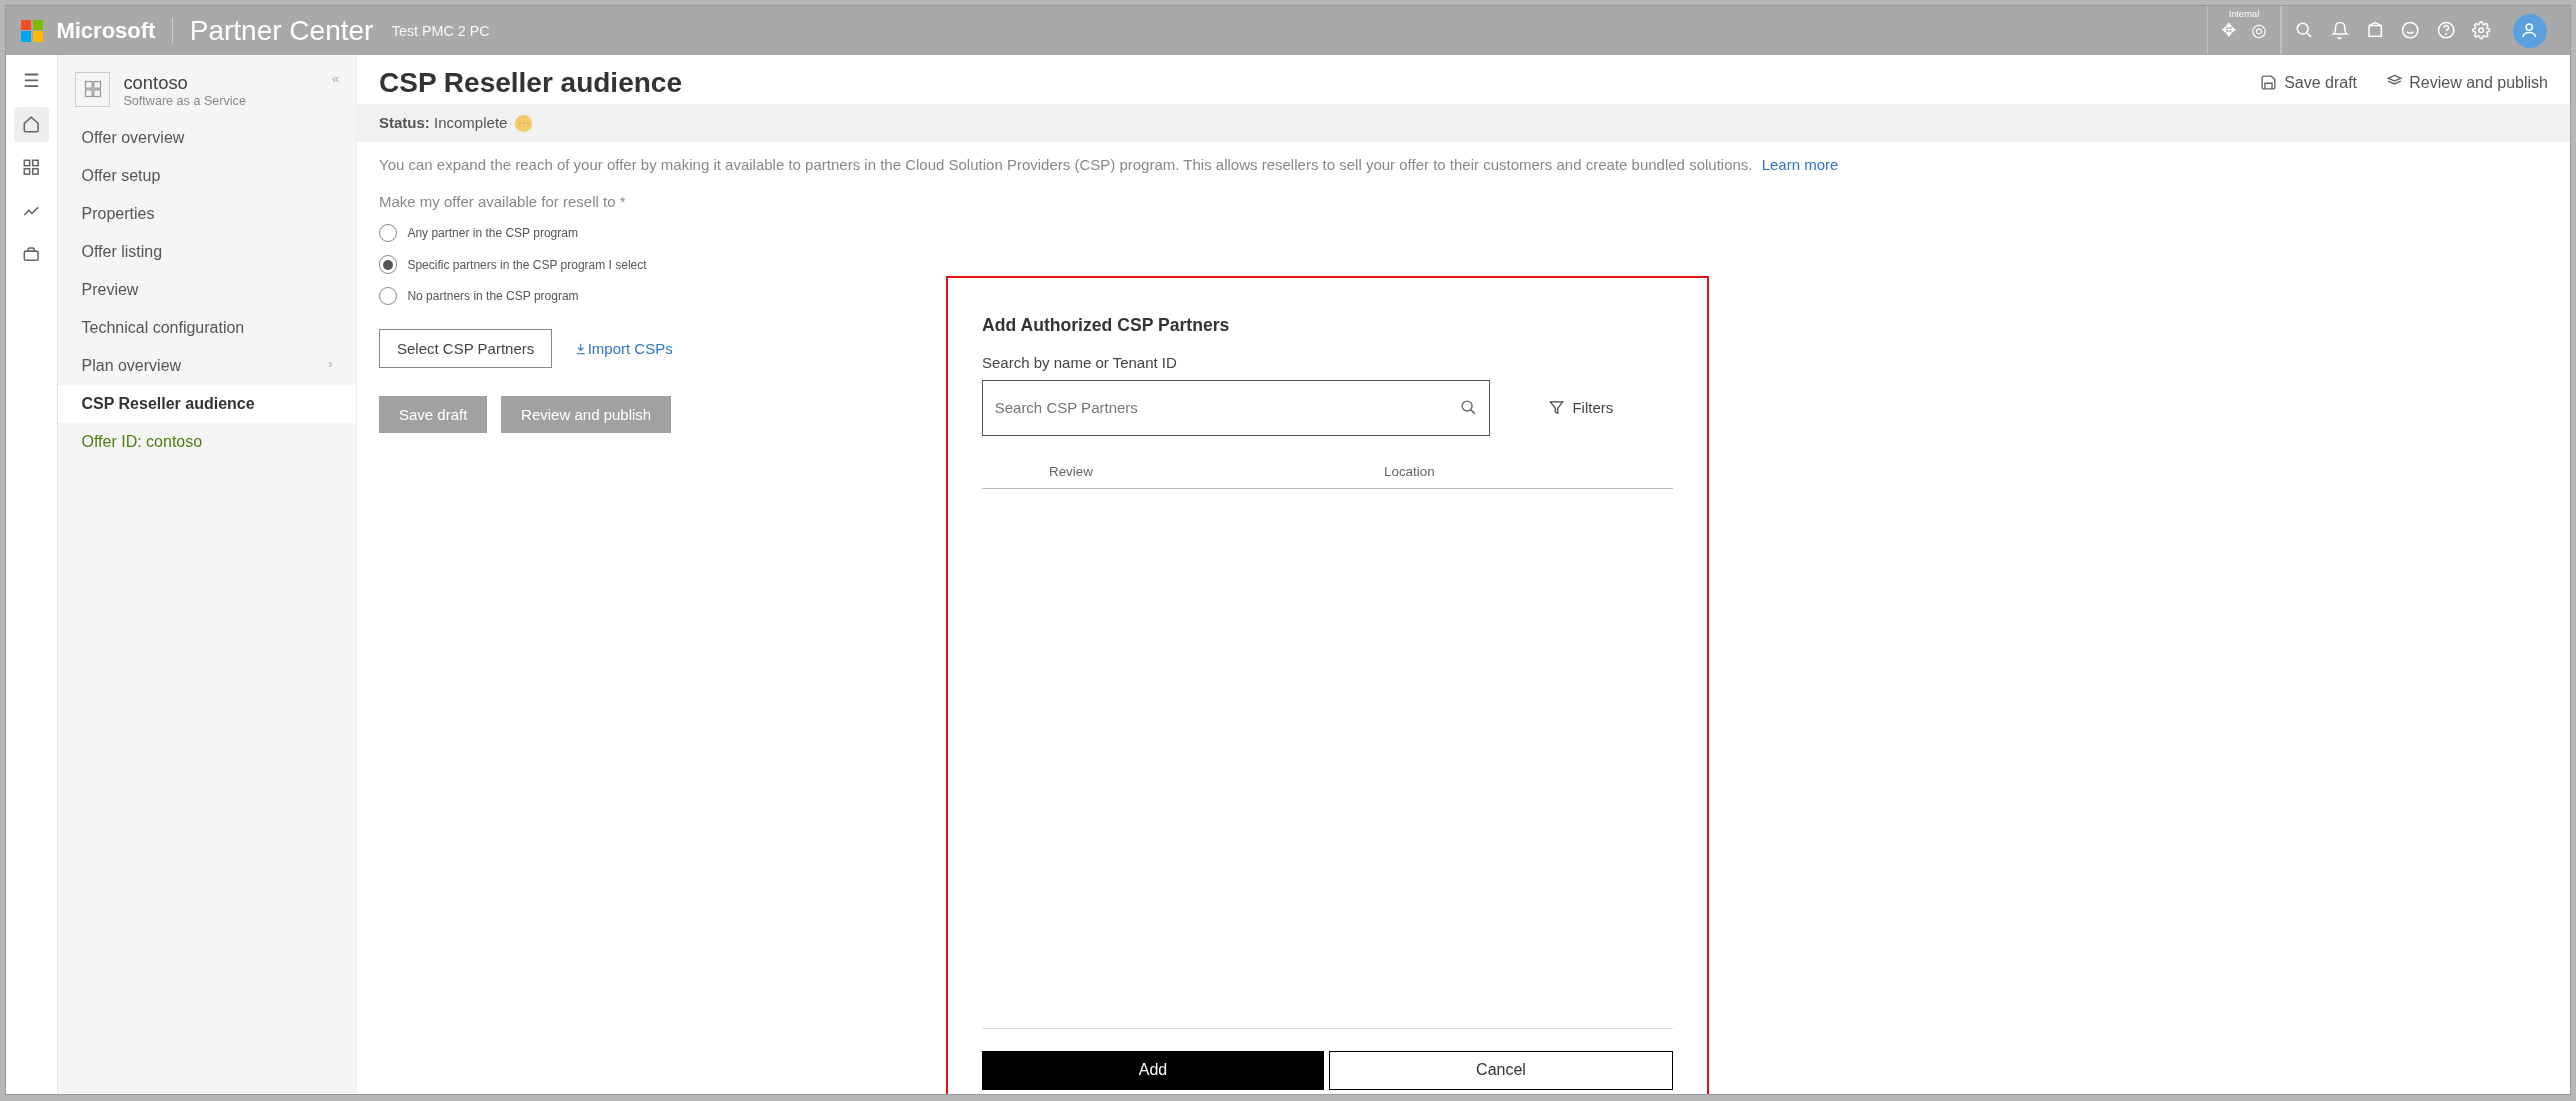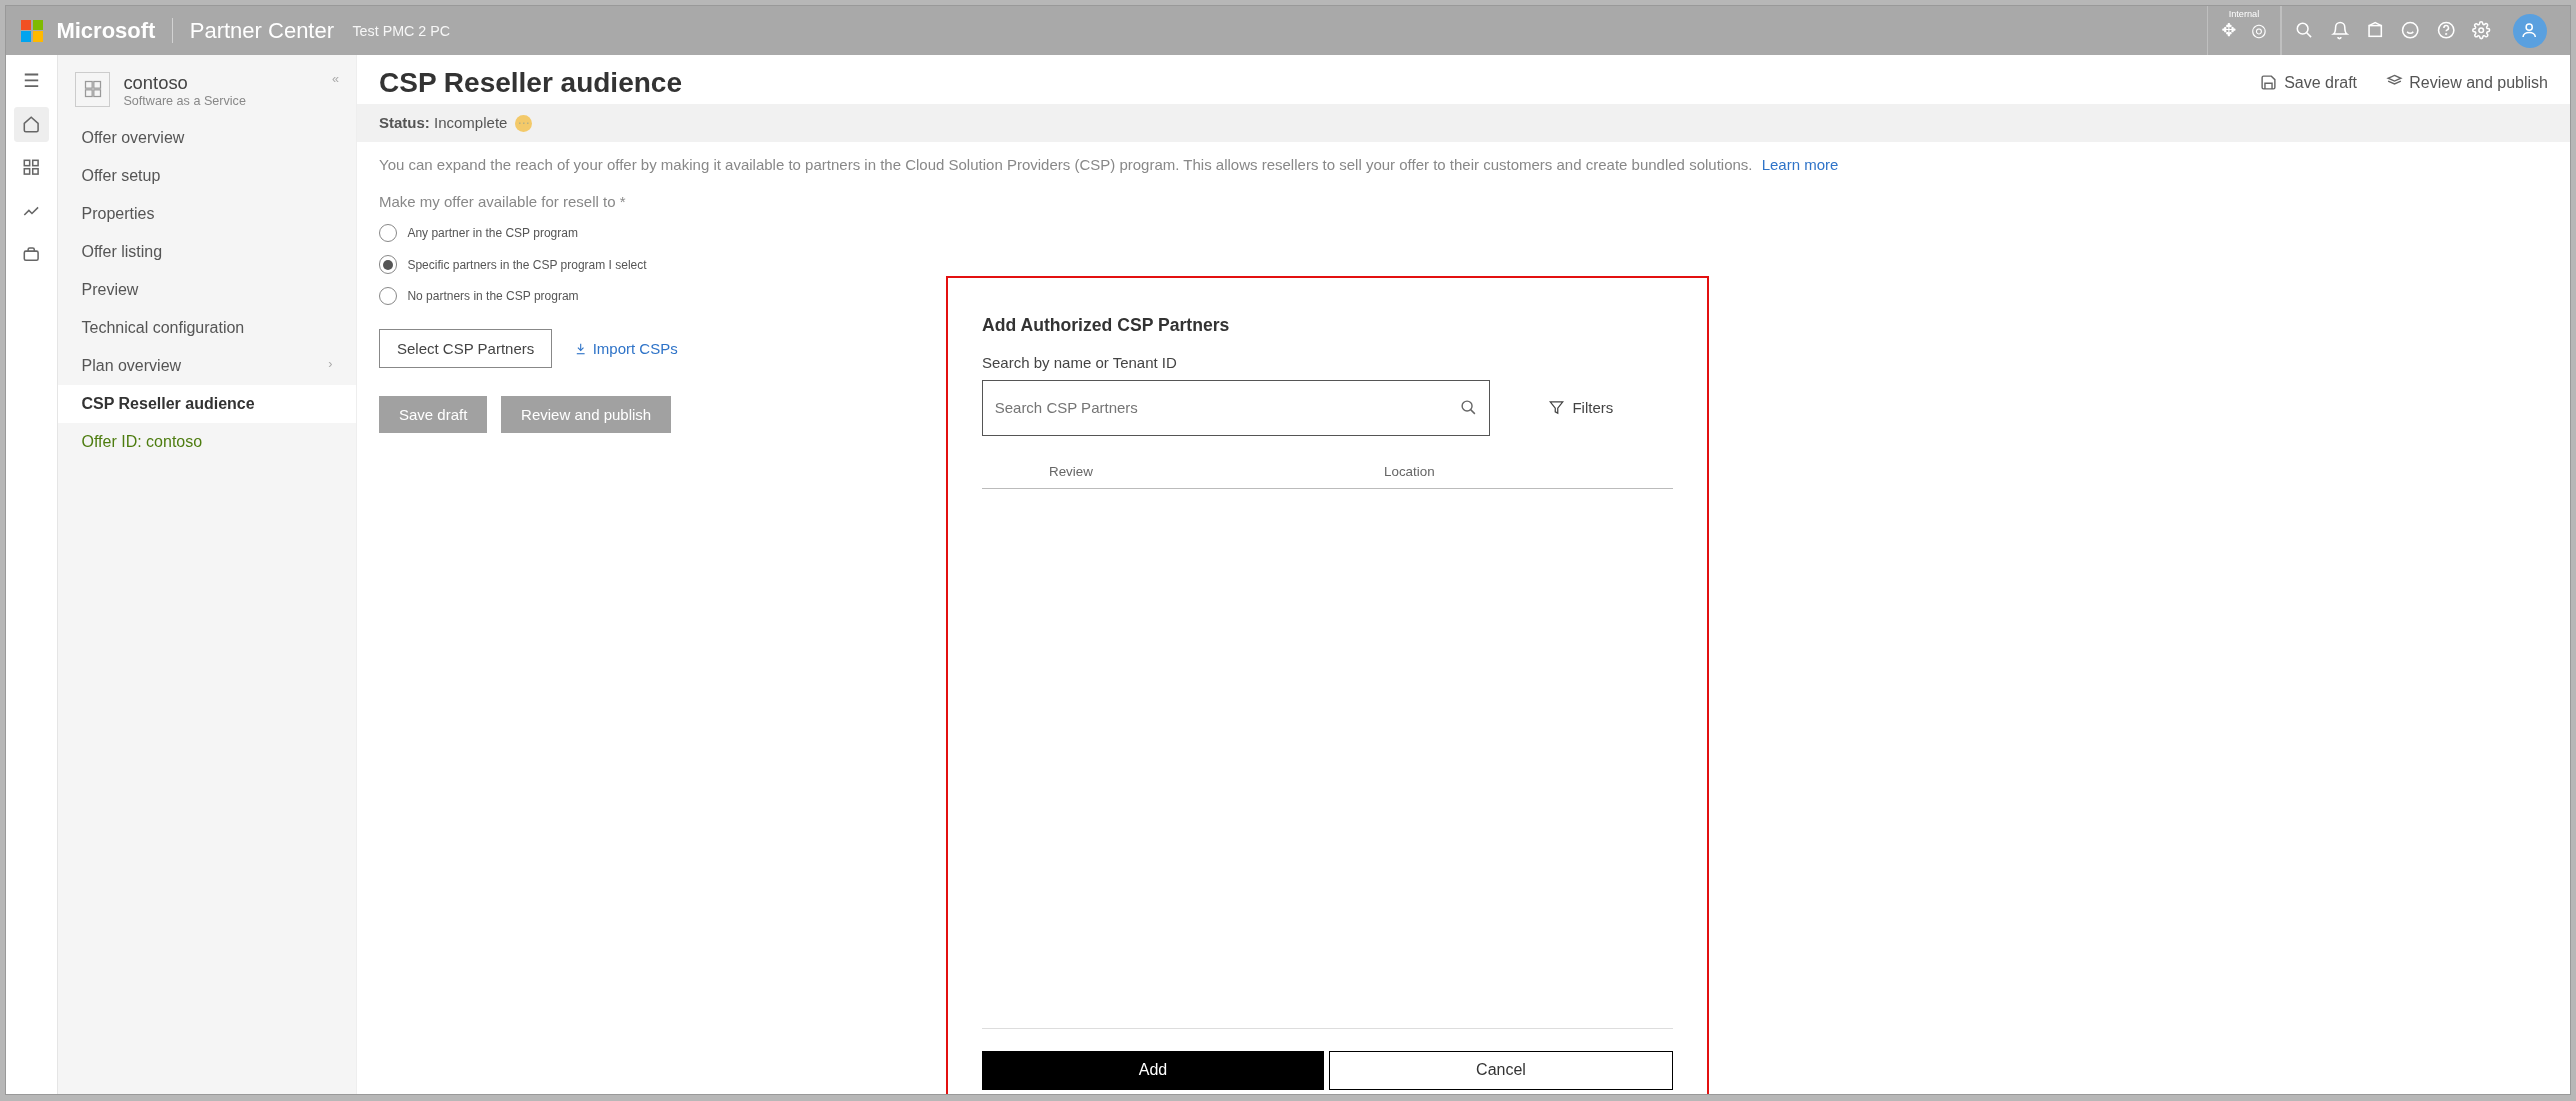--- a/index.html
+++ b/index.html
@@ -7,21 +7,21 @@
   .app-frame { position: absolute; left: 5px; top: 5px; right: 5px; bottom: 6.7px; background: #fff; border: 0.8px solid #999; display: flex; flex-direction: column; }
   
   
   .topbar { height: 49px; background: #a9a9a9; display: flex; align-items: center; justify-content: space-between; color: #fff; }
   .topbar-left { display: flex; align-items: center; gap: 13.4px; padding-left: 15px; }
   .ms-logo { width: 22px; height: 22px; display: grid; grid-template-columns: 1fr 1fr; grid-template-rows: 1fr 1fr; gap: 1.7px; }
   .ms-logo span:nth-child(1){background:#f25022;} .ms-logo span:nth-child(2){background:#7fba00;}
   .ms-logo span:nth-child(3){background:#00a4ef;} .ms-logo span:nth-child(4){background:#ffb900;}
   .brand-text { font-size: 22px; font-weight: 600; }
   .brand-sep { width:0.8px; height:25px; background:#d2d2d2; margin: 0 3.4px; }
-  .pc-text { font-size: 22px; font-weight: 400; }
+  .pc-text { font-size: 28px; font-weight: 400; }
   .sub-text { font-size: 14.3px; margin-left: 5px; opacity: 0.9; }
   .topbar-right { display:flex; align-items:stretch; height:100%; }
   .tb-group { display:flex; align-items:center; border-left:0.8px solid #bfbfbf; padding:0 13.4px; gap:17px; }
   .tb-internal { font-size:9.2px; display:flex; flex-direction:column; align-items:center; gap:1.7px; padding:3.4px 11.7px; border-left:0.8px solid #bfbfbf;border-right:0.8px solid #bfbfbf;}
   .tb-icn { width:18.4px; height:18.4px; display:flex; align-items:center; justify-content:center; font-size:17.6px; cursor:pointer; }
   .avatar { width:34px; height:34px; border-radius:50%; background:#5aa0df; display:flex; align-items:center; justify-content:center; font-size:15px; margin:0 10px 0 5px;}
   
   
   .body { flex:1; display:flex; min-height:0; }
   .rail { width:52px; background:#fff; border-right:0.8px solid #e5e5e5; display:flex; flex-direction:column; align-items:center; padding-top:8.4px; gap:8.4px; color:#666;}
@@ -49,21 +49,21 @@
   .status-icn::after{content:"…"; position:absolute; left:2.5px; top:-2.5px; font-size:12.6px; color:#aa8;}
   .desc { padding:11.7px 22px 1.7px; font-size:15px; color:#888; line-height:1.5;}
   .desc a { color:#2e73c8; text-decoration:none; margin-left:5px; cursor:pointer;}
   .field-label { padding:15px 22px 3.4px; font-size:15px; color:#888;}
   .radios { padding:3.4px 22px;}
   .radio-row { display:flex; align-items:center; gap:10px; padding:6.7px 0; font-size:12px; color:#555;}
   .radio { width:18.4px; height:18.4px; border:0.8px solid #888; border-radius:50%; display:flex; align-items:center; justify-content:center;}
   .radio.sel::after { content:""; width:10px; height:10px; background:#555; border-radius:50%;}
   .btn-row { padding:13.4px 22px; display:flex; gap:22px;}
   .btn-outline { border:0.8px solid #888; background:#fff; padding:10px 17px; font-size:15px; color:#444; cursor:pointer;}
-  .link-action { color:#2e73c8; font-size:15px; cursor:pointer; display:flex; align-items:center; gap:5px;}
+  .link-action { color:#2e73c8; font-size:15px; cursor:pointer; display:flex; align-items:center; }
   .btn-grey { background:#a1a1a1; color:#fff; border:none; padding:10px 20px; font-size:15px; cursor:pointer;}
   .btn-grey+.btn-grey{ margin-left:10px;}
   .footer-btns { padding:15px 22px;}
   
   
   .dialog { position:absolute; left:589px; top:221px; width:763px; height:839px; background:#fff; border:2.5px solid #e31010; padding:37px 34px 23.5px 34px; display:flex; flex-direction:column;}
   .dlg-title { font-size:17.6px; font-weight:600; color:#333; margin-bottom:18.4px;}
   .dlg-label { font-size:15px; color:#444; margin-bottom:8.4px;}
   .dlg-search-row { display:flex; align-items:center; gap:59px; margin-bottom:23.5px;}
   .dlg-search { flex:0 0 508px; height:56px; border:0.8px solid #555; display:flex; align-items:center; padding:0 11.7px; justify-content:space-between;}

